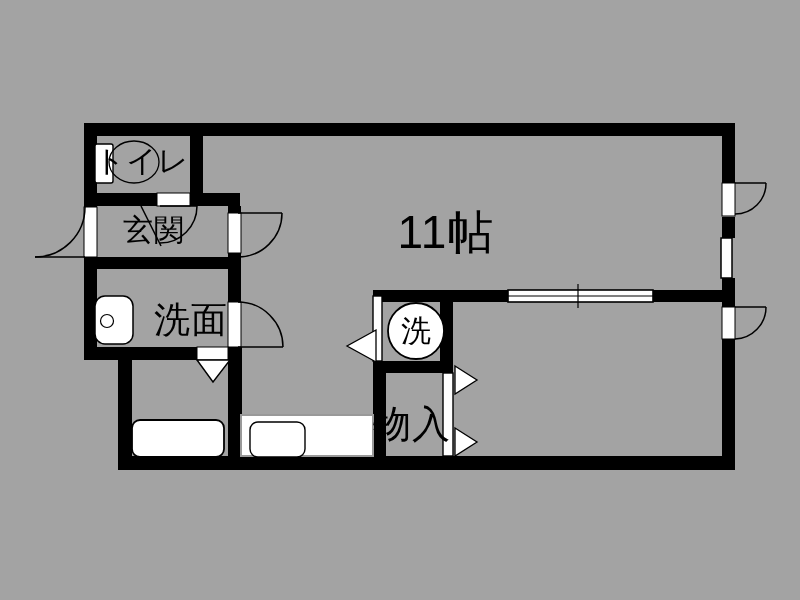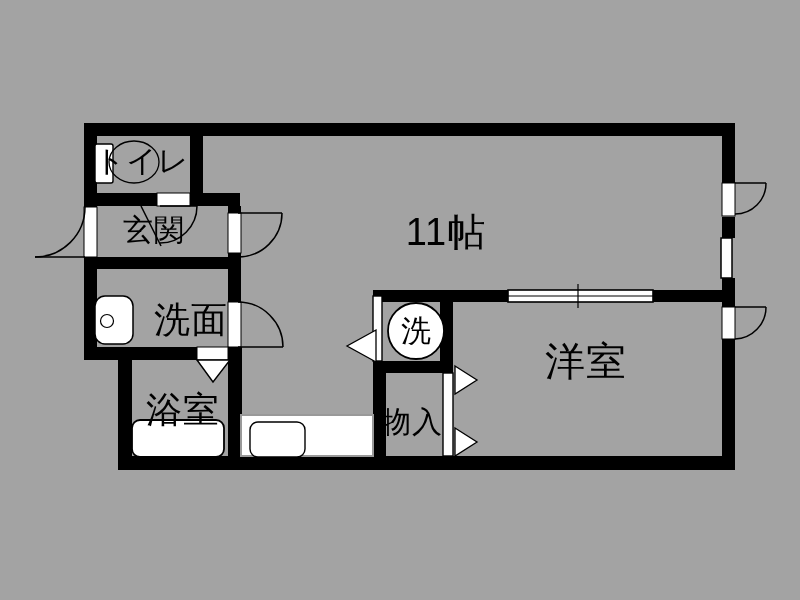--- a/index.html
+++ b/index.html
@@ -1,22 +1,22 @@
 <!DOCTYPE html>
 <html><head>
 <meta charset="utf-8">
 <style>
   html,body{margin:0;padding:0;background:#fff;}
   #plan{position:relative;width:800px;height:600px;background:#a3a3a3;overflow:hidden;
         font-family:"Liberation Sans","DejaVu Sans",sans-serif;}
   #plan svg{position:absolute;left:0;top:0;}
   .lbl{position:absolute;transform:translate(-50%,-50%);color:#000;white-space:nowrap;
        line-height:1;letter-spacing:1px;z-index:5;}
-  .f30{font-size:30px;} .f34{font-size:30px;font-family:Liberation Mono, monospace;} .f36{font-size:36px;text-align:right;}
-  .f38{font-size:38px;} .f40{font-size:40px;} .f42{font-size:42px;letter-spacing:3px;}
+  .f30{font-size:30px;} .f34{font-size:38px;} .f36{font-size:36px;text-align:right;}
+  .f38{font-size:46px;} .f40{font-size:40px;} .f42{font-size:42px;letter-spacing:3px;}
 </style>
 </head>
 <body>
 
 <div id="plan">
 
   <svg width="800" height="600" viewBox="0 0 800 600">
 
     <g fill="#000">
       <rect x="84" y="123" width="651" height="13"></rect>
@@ -115,19 +115,17 @@
       <rect x="241" y="415" width="132" height="41" fill="#fff" stroke="#999" stroke-width="2"></rect>
       <rect x="250" y="422" width="55" height="35" rx="8" fill="#fff" stroke="#000" stroke-width="1.4"></rect>
 
       <circle cx="416" cy="331" r="28" fill="#fff" stroke="#000" stroke-width="1.8"></circle>
     </g>
   </svg>
 
   <div class="lbl f30" style="left:142px;top:161px;">トイレ</div>
   <div class="lbl f30" style="left:114px;top:230px;margin-left:40px;">玄関</div>
   <div class="lbl f36" style="left:191px;top:320px;">洗面</div>
-  <div class="lbl f36" style="left:183px;top:410px;">浴室</div>
   <div class="lbl f38" style="left:446px;top:232px;">11帖</div>
-  <div class="lbl f40" style="left:586px;top:361px;">洋室</div>
   <div class="lbl f34" style="left:412px;top:424px;">物入</div>
   <div class="lbl f30" style="left:416px;top:331px;letter-spacing:0;">洗</div>
 
 </div>
 
 </body></html>

